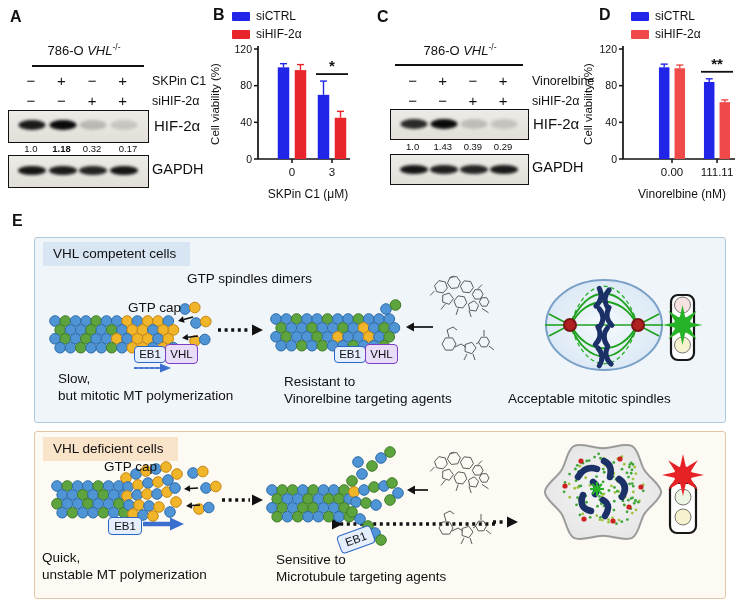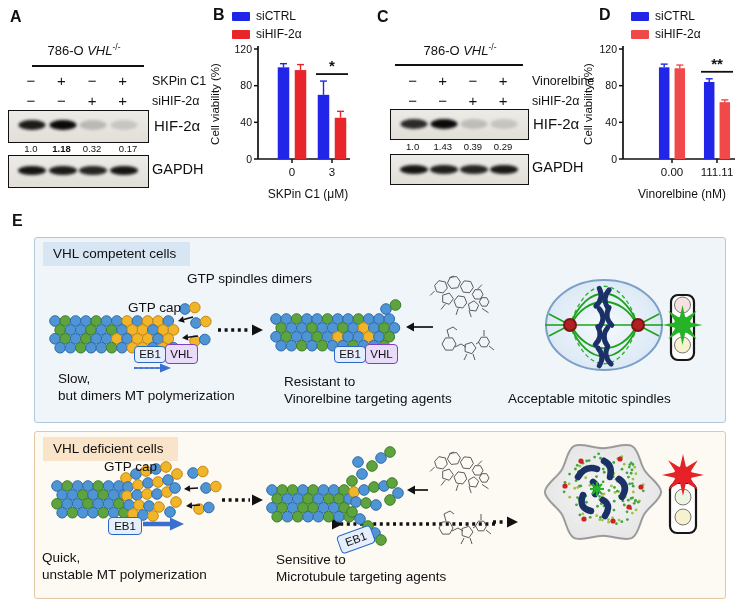--- a/index.html
+++ b/index.html
@@ -707,21 +707,21 @@
   <div class="elabel" style="left:104px;top:459px">GTP cap</div>
 
   <div class="mchip eb1" style="left:134px;top:346px;width:30px;height:15px;line-height:15px">EB1</div>
   <div class="mchip vhl" style="left:165px;top:344px;width:31px;height:18px;line-height:18px">VHL</div>
   <div class="mchip eb1" style="left:334px;top:346px;width:30px;height:15px;line-height:15px">EB1</div>
   <div class="mchip vhl" style="left:365px;top:344px;width:31px;height:18px;line-height:18px">VHL</div>
   <div class="mchip eb1" style="left:108px;top:517px;width:32px;height:16px;line-height:16px">EB1</div>
   <div class="mchip eb1" style="left:338px;top:530px;width:34px;height:17px;line-height:17px;transform:rotate(-20deg)">EB1</div>
 
   <div class="ecap" style="left:58px;top:370px">Slow,
-but dimers MT polymerization</div>
+but mitotic MT polymerization</div>
   <div class="ecap" style="left:284px;top:373px">Resistant to
 Vinorelbine targeting agents</div>
   <div class="ecap ctr" style="left:508px;top:390px;width:200px">Acceptable mitotic spindles</div>
   <div class="ecap" style="left:42px;top:549px">Quick,
 unstable MT polymerization</div>
   <div class="ecap" style="left:276px;top:551px">Sensitive to
 Microtubule targeting agents</div>
 </div>
 
 </body></html>

